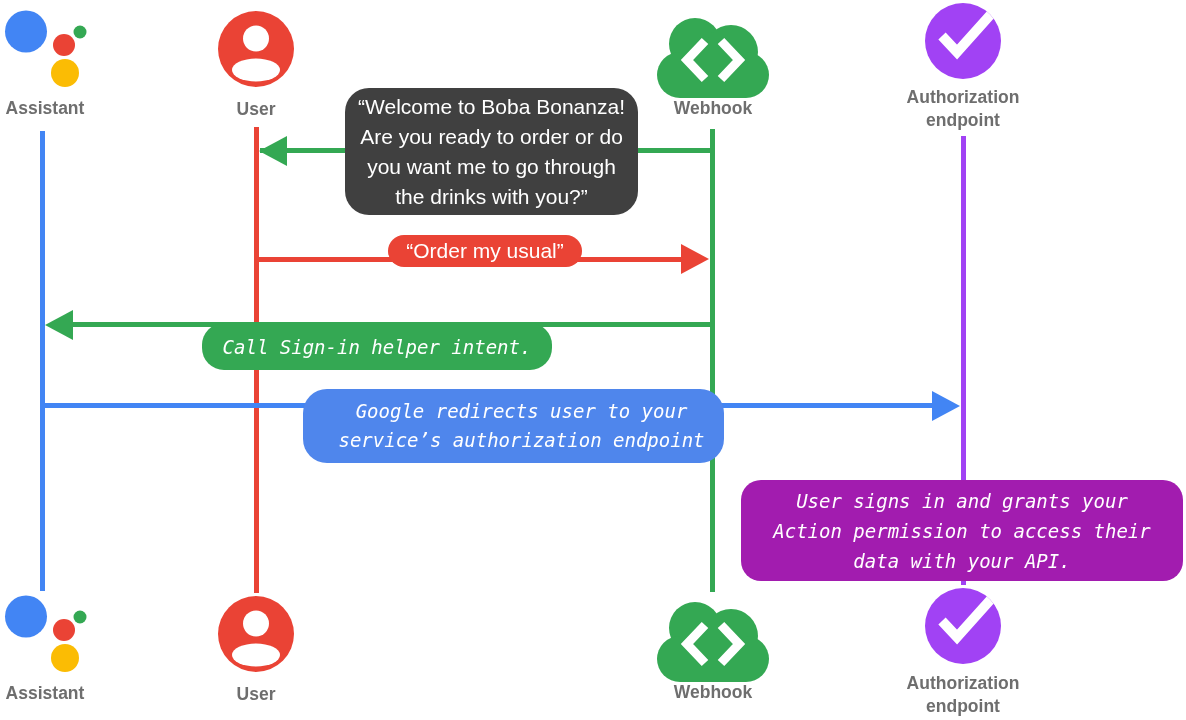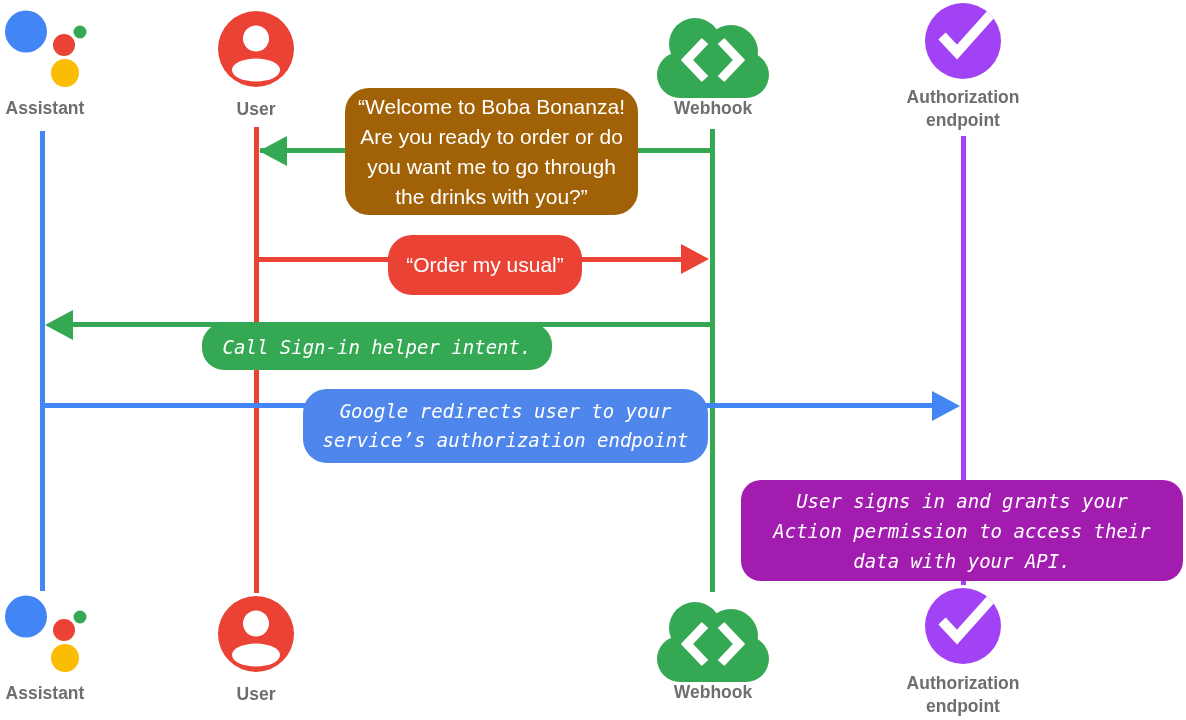--- a/index.html
+++ b/index.html
@@ -24,28 +24,28 @@
   #ah-welcome{left:259px;top:136px;border-right:28px solid #34A853;}
   #ah-order{left:681px;top:244px;border-left:28px solid #EA4335;}
   #ah-signin{left:45px;top:310px;border-right:28px solid #34A853;}
   #ah-redirect{left:932px;top:391px;border-left:28px solid #4285F4;}
   
   .bubble{position:absolute;z-index:3;color:#ffffff;display:flex;
           align-items:center;justify-content:center;text-align:center;}
   .bubble span{white-space:pre;display:block;}
   .speech{font-family:"Liberation Sans",sans-serif;}
   .code{font-family:"DejaVu Sans Mono",monospace;font-style:italic;margin-top:21px;}
-  #b-welcome{left:345px;top:88px;width:293px;height:127px;background:#a16207;
+  #b-welcome{left:345px;top:88px;width:293px;height:127px;background:#404040;
              border-radius:24px;font-size:21px;line-height:30px;}
-  #b-order{left:388px;top:235px;width:194px;height:60px;background:#EA4335;
+  #b-order{left:388px;top:235px;width:194px;height:32px;background:#EA4335;
            border-radius:24px;font-size:21px;justify-content:center;}
   #b-signin{left:202px;top:302px;width:350px;height:47px;background:#34A853;
             border-radius:22px;font-size:19px;}
   #b-redirect{left:303px;top:368px;width:405px;height:74px;background:#4F86EC;
-              border-radius:24px;font-size:19px;line-height:29px;}
+              border-radius:24px;font-size:19px;line-height:29px;padding-left:16px;}
   #b-grant{left:741px;top:459px;width:442px;height:101px;background:#a21caf;
            border-radius:20px;font-size:19px;line-height:30px;}
   
   .icon{position:absolute;z-index:4;line-height:0;}
   #ic-assistant-top{left:2px;top:8px;}      #ic-assistant-bottom{left:2px;top:593px;}
   #ic-user-top{left:217px;top:10px;}        #ic-user-bottom{left:217px;top:595px;}
   #ic-webhook-top{left:657px;top:10px;}     #ic-webhook-bottom{left:657px;top:594px;}
   #ic-auth-top{left:924px;top:2px;}         #ic-auth-bottom{left:924px;top:587px;}
   
   .actor-label{position:absolute;z-index:4;color:#6E6E6E;font-weight:700;

